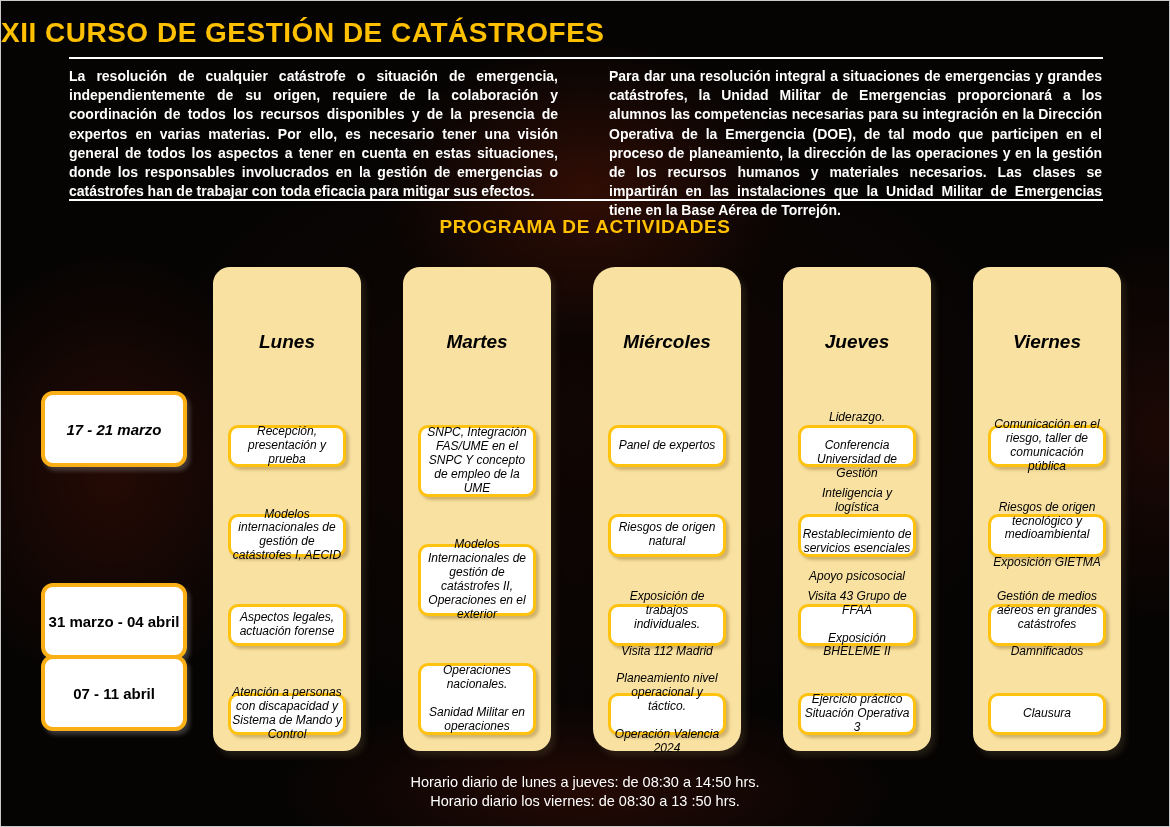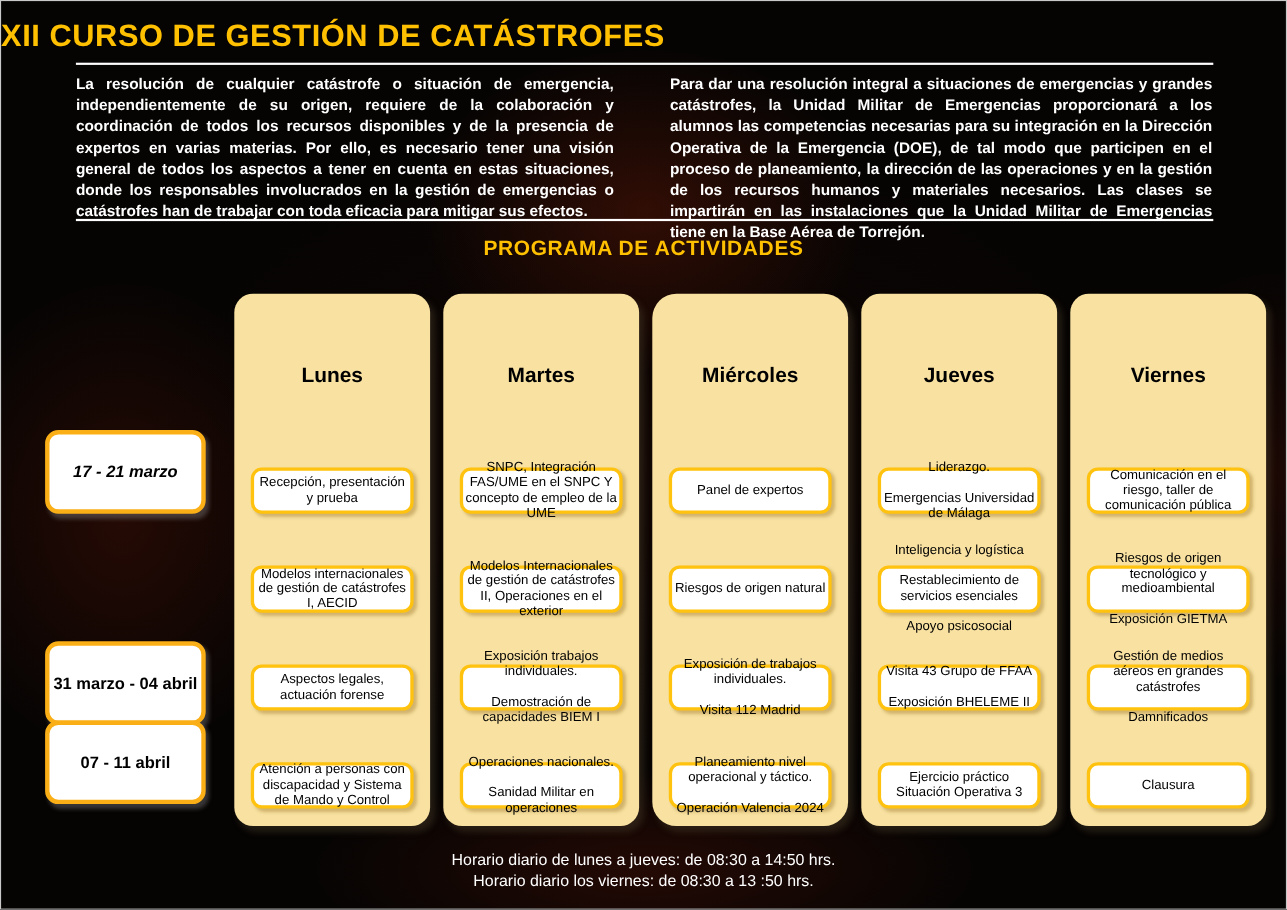--- a/index.html
+++ b/index.html
@@ -33,23 +33,24 @@
     line-height:1.37;text-align:justify;
   }
   .intro-left{left:68px;width:489px;}
   .intro-right{left:608px;width:493px;}
   .section-title{
     position:absolute;top:215px;left:0;right:0;
     text-align:center;color:#FFC000;
     font-size:19px;font-weight:bold;letter-spacing:0.6px;
   }
   .day-col{
-    position:absolute;top:266px;width:178px;height:484px;
+    position:absolute;top:266px;width:148px;height:484px;
     background:#F8E1A1;border-radius:17px;
     box-shadow:4px 5px 6px rgba(70,60,40,0.45);
+    font-style:italic;
   }
   .col-0{left:212px;} .col-1{left:402px;} .col-2{left:592px;border-radius:22px;} .col-3{left:782px;} .col-4{left:972px;}
   .day-label{
     position:absolute;top:0;left:0;right:0;height:112px;
     display:flex;align-items:flex-end;justify-content:center;
     padding-bottom:26px;box-sizing:border-box;
     font-size:19px;font-weight:bold;color:#000;
   }
   .cells{
     position:absolute;top:120px;bottom:16px;left:15px;right:15px;
@@ -123,25 +124,20 @@
   <div class="day-col col-1">
     <div class="day-label">Martes</div>
     <div class="cells">
       <div class="cell">
           <span class="cell-text">SNPC, Integración FAS/UME en el SNPC Y concepto de empleo de la UME</span>
         </div>
       <div class="cell">
           <span class="cell-text">Modelos Internacionales de gestión de catástrofes II, Operaciones en el exterior</span>
         </div>
       <div class="cell">
-          <span class="cell-text">Exposición trabajos individuales.
-
-Demostración de capacidades BIEM I</span>
-        </div>
-      <div class="cell">
           <span class="cell-text">Operaciones nacionales.
 
 Sanidad Militar en operaciones</span>
         </div>
     </div>
   </div>
 
   <div class="day-col col-2">
     <div class="day-label">Miércoles</div>
     <div class="cells">
@@ -163,21 +159,21 @@
         </div>
     </div>
   </div>
 
   <div class="day-col col-3">
     <div class="day-label">Jueves</div>
     <div class="cells">
       <div class="cell">
           <span class="cell-text">Liderazgo.
 
-Emergencias Universidad de Málaga</span>
+Conferencia Universidad de Gestión</span>
         </div>
       <div class="cell">
           <span class="cell-text">Inteligencia y logística
 
 Restablecimiento de servicios esenciales
 
 Apoyo psicosocial</span>
         </div>
       <div class="cell">
           <span class="cell-text">Visita 43 Grupo de FFAA

